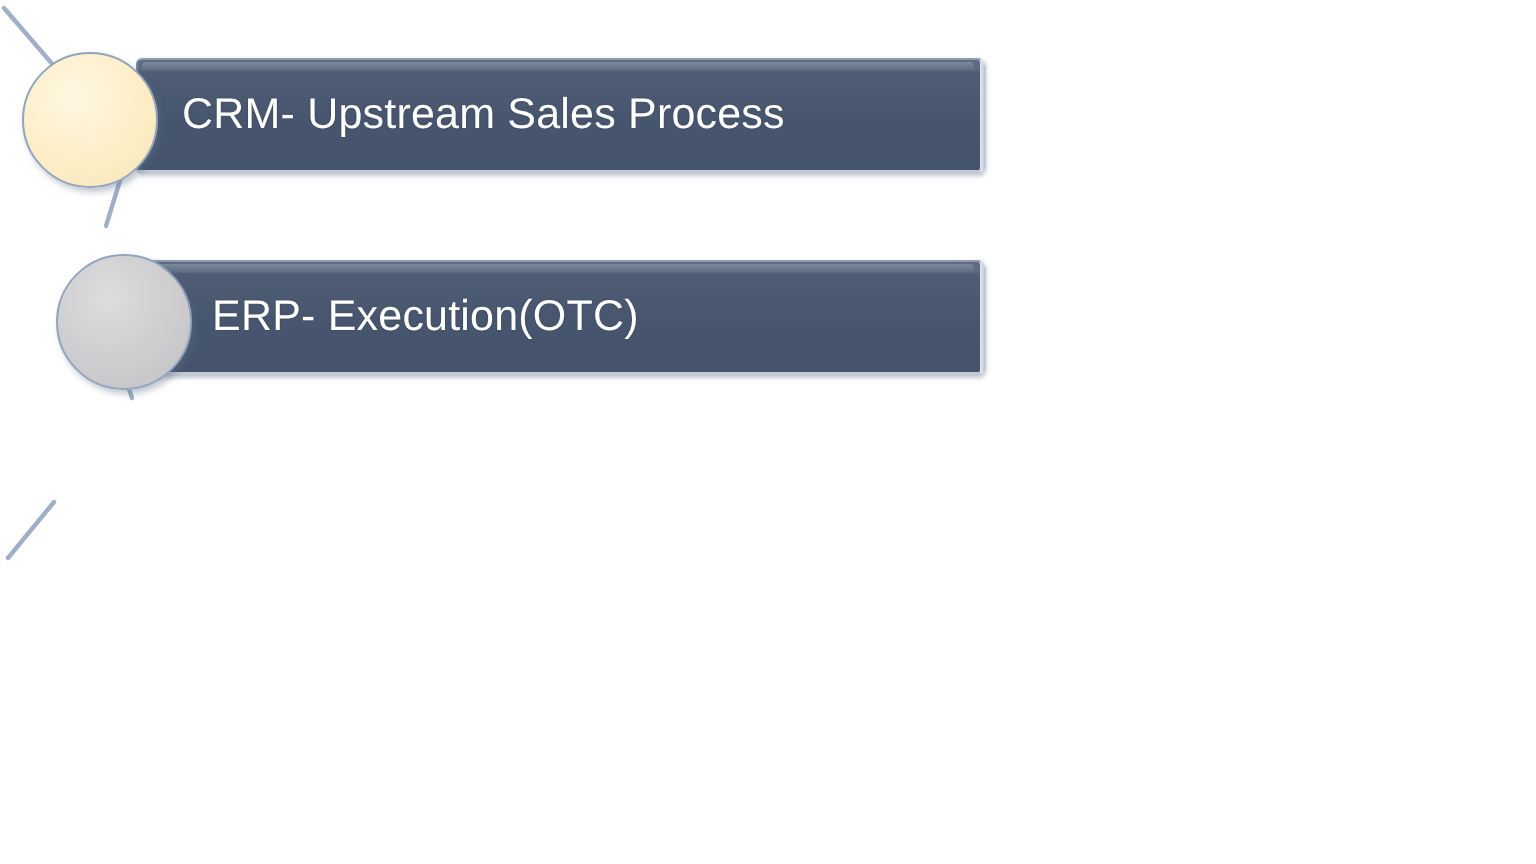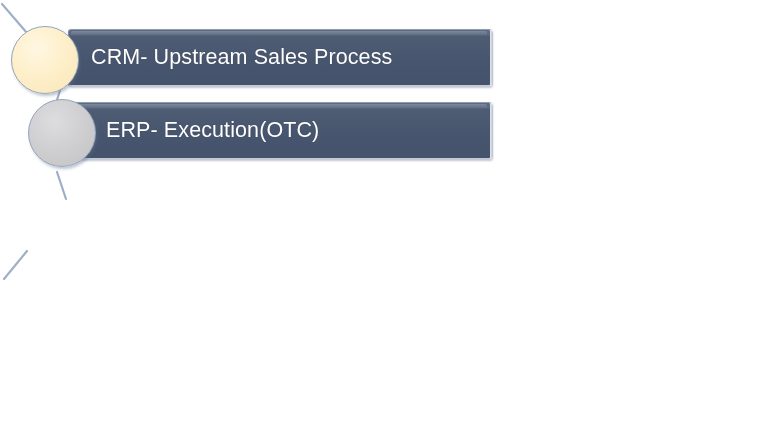--- a/index.html
+++ b/index.html
@@ -119,21 +119,21 @@
 
   <div class="step-row" style="left:0px; top:26px; width:510px; height:70px;">
     <div class="bar" style="left:68px; top:3px; width:424px; height:58px;">
       <div class="bar-inner-highlight"></div>
       <div class="bar-edge-right"></div>
       <div class="bar-label" style="padding-left:22px;">CRM- Upstream Sales Process</div>
     </div>
     <div class="circle circle-cream" style="left:11px; top:0px; width:68px; height:68px;"></div>
   </div>
 
-  <div class="step-row" style="left:0px; top:99px; width:510px; height:70px;padding-left:18px;">
+  <div class="step-row" style="left:0px; top:127px; width:510px; height:70px;padding-left:18px;">
     <div class="bar" style="left:68px; top:3px; width:424px; height:58px;">
       <div class="bar-inner-highlight"></div>
       <div class="bar-edge-right"></div>
       <div class="bar-label" style="padding-left:37px;">ERP- Execution(OTC)</div>
     </div>
     <div class="circle circle-gray" style="left:28px; top:0px; width:68px; height:68px;"></div>
   </div>
 
 
 </div>

